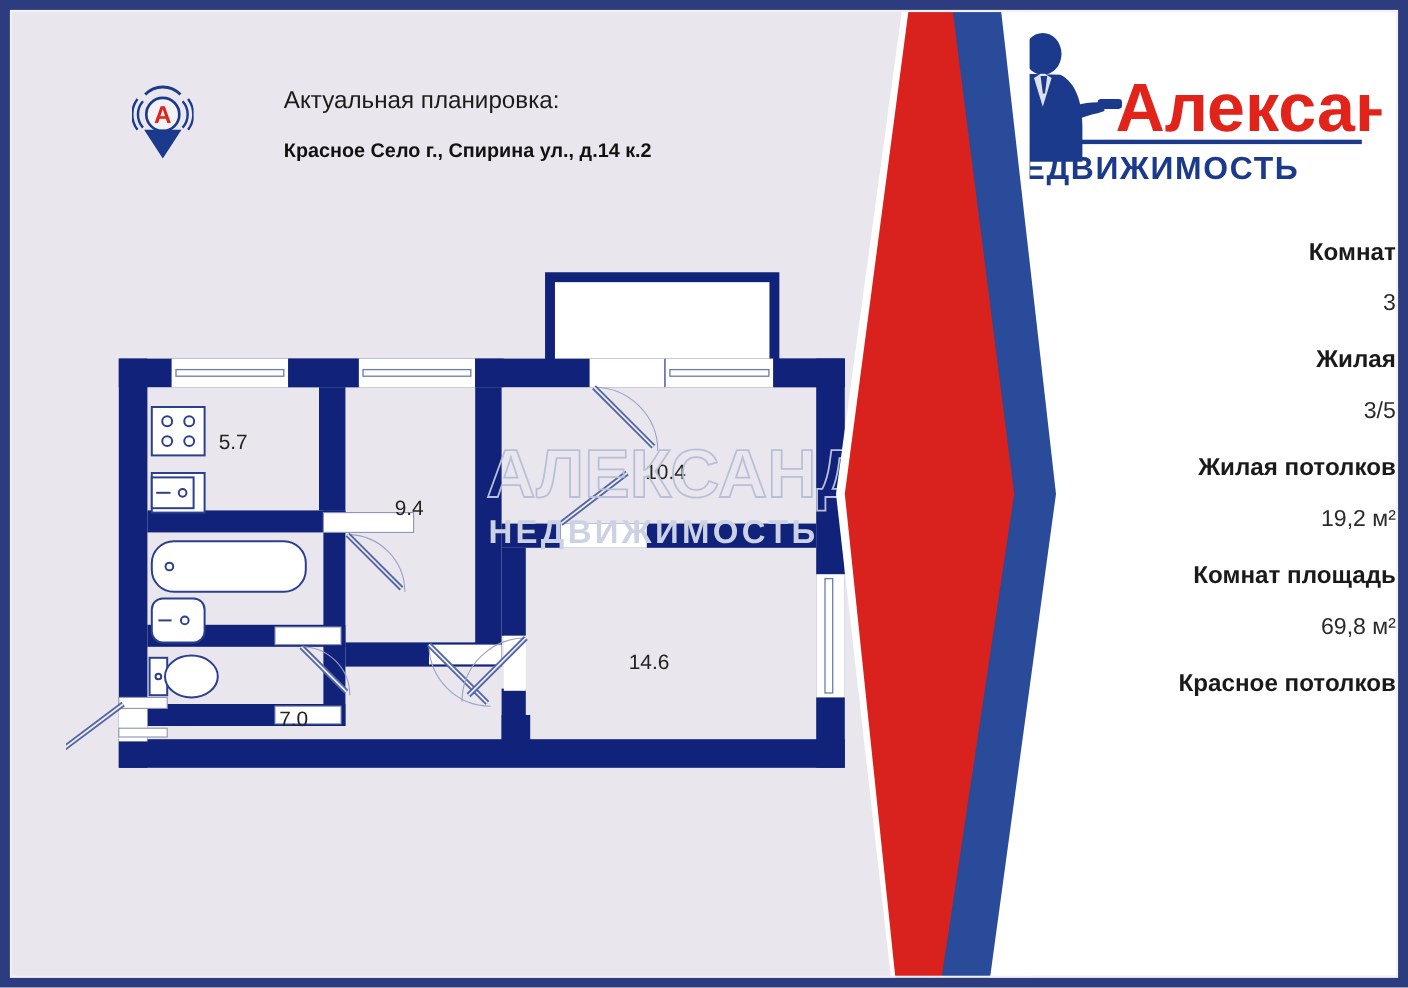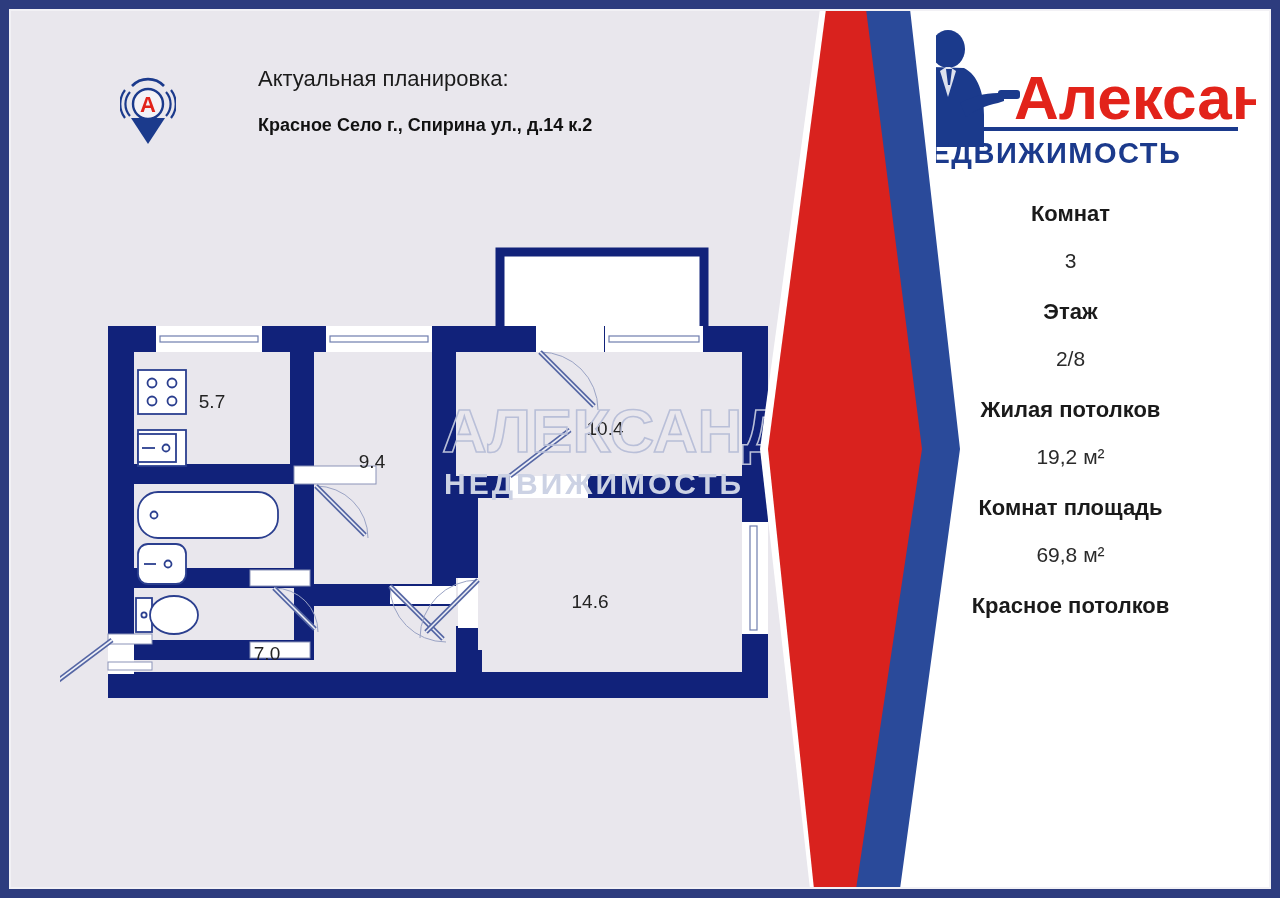--- a/index.html
+++ b/index.html
@@ -42,21 +42,21 @@
     width: 640px; height: 95px;
     z-index: 20;
   }
   #pin-icon {
     position: absolute;
     left: 0; top: 8px;
     width: 56px; height: 80px;
   }
   #header-text {
     position: absolute;
-    left: 138px; top: 4px;
+    left: 138px; top: 16px;
     width: 500px;
   }
   #header-line1 {
     font-size: 22px;
     color: #1b1b1b;
     line-height: 34px;
     white-space: nowrap;
   }
   #header-line2 {
     font-size: 18px;
@@ -83,23 +83,23 @@
     background: #ffffff;
     z-index: 25;
   }
   #logo-area {
     position: absolute;
     left: 14px; top: 12px;
     width: 370px; height: 150px;
   }
   #info-list {
     position: absolute;
-    left: 0; top: 190px;
+    left: 0; top: 205px;
     width: 397px;
-    text-align: center;
+    text-align: right;
   }
   .info-label {
     font-size: 22px;
     font-weight: bold;
     color: #1a1a1a;
     margin: 0 0 22px 0;
     line-height: 26px;
   }
   .info-value {
     font-size: 21px;
@@ -350,22 +350,22 @@
 
       <rect x="22" y="104" width="330" height="4" fill="#1b3a8c"></rect>
 
       <text x="22" y="140" font-family="Liberation Sans, sans-serif" font-size="29" font-weight="bold" fill="#1b3a8c" letter-spacing="1.5">НЕДВИЖИМОСТЬ</text>
     </svg>
 
     <div id="info-list">
       <div class="info-label">Комнат</div>
       <div class="info-value">3</div>
 
-      <div class="info-label">Этаж</div>
-      <div class="info-value">2/8</div>
+      <div class="info-label">Жилая</div>
+      <div class="info-value">3/5</div>
 
       <div class="info-label">Жилая потолков</div>
       <div class="info-value">19,2 м²</div>
 
       <div class="info-label">Комнат площадь</div>
       <div class="info-value">69,8 м²</div>
 
       <div class="info-label">Красное потолков</div>
     </div>
 

